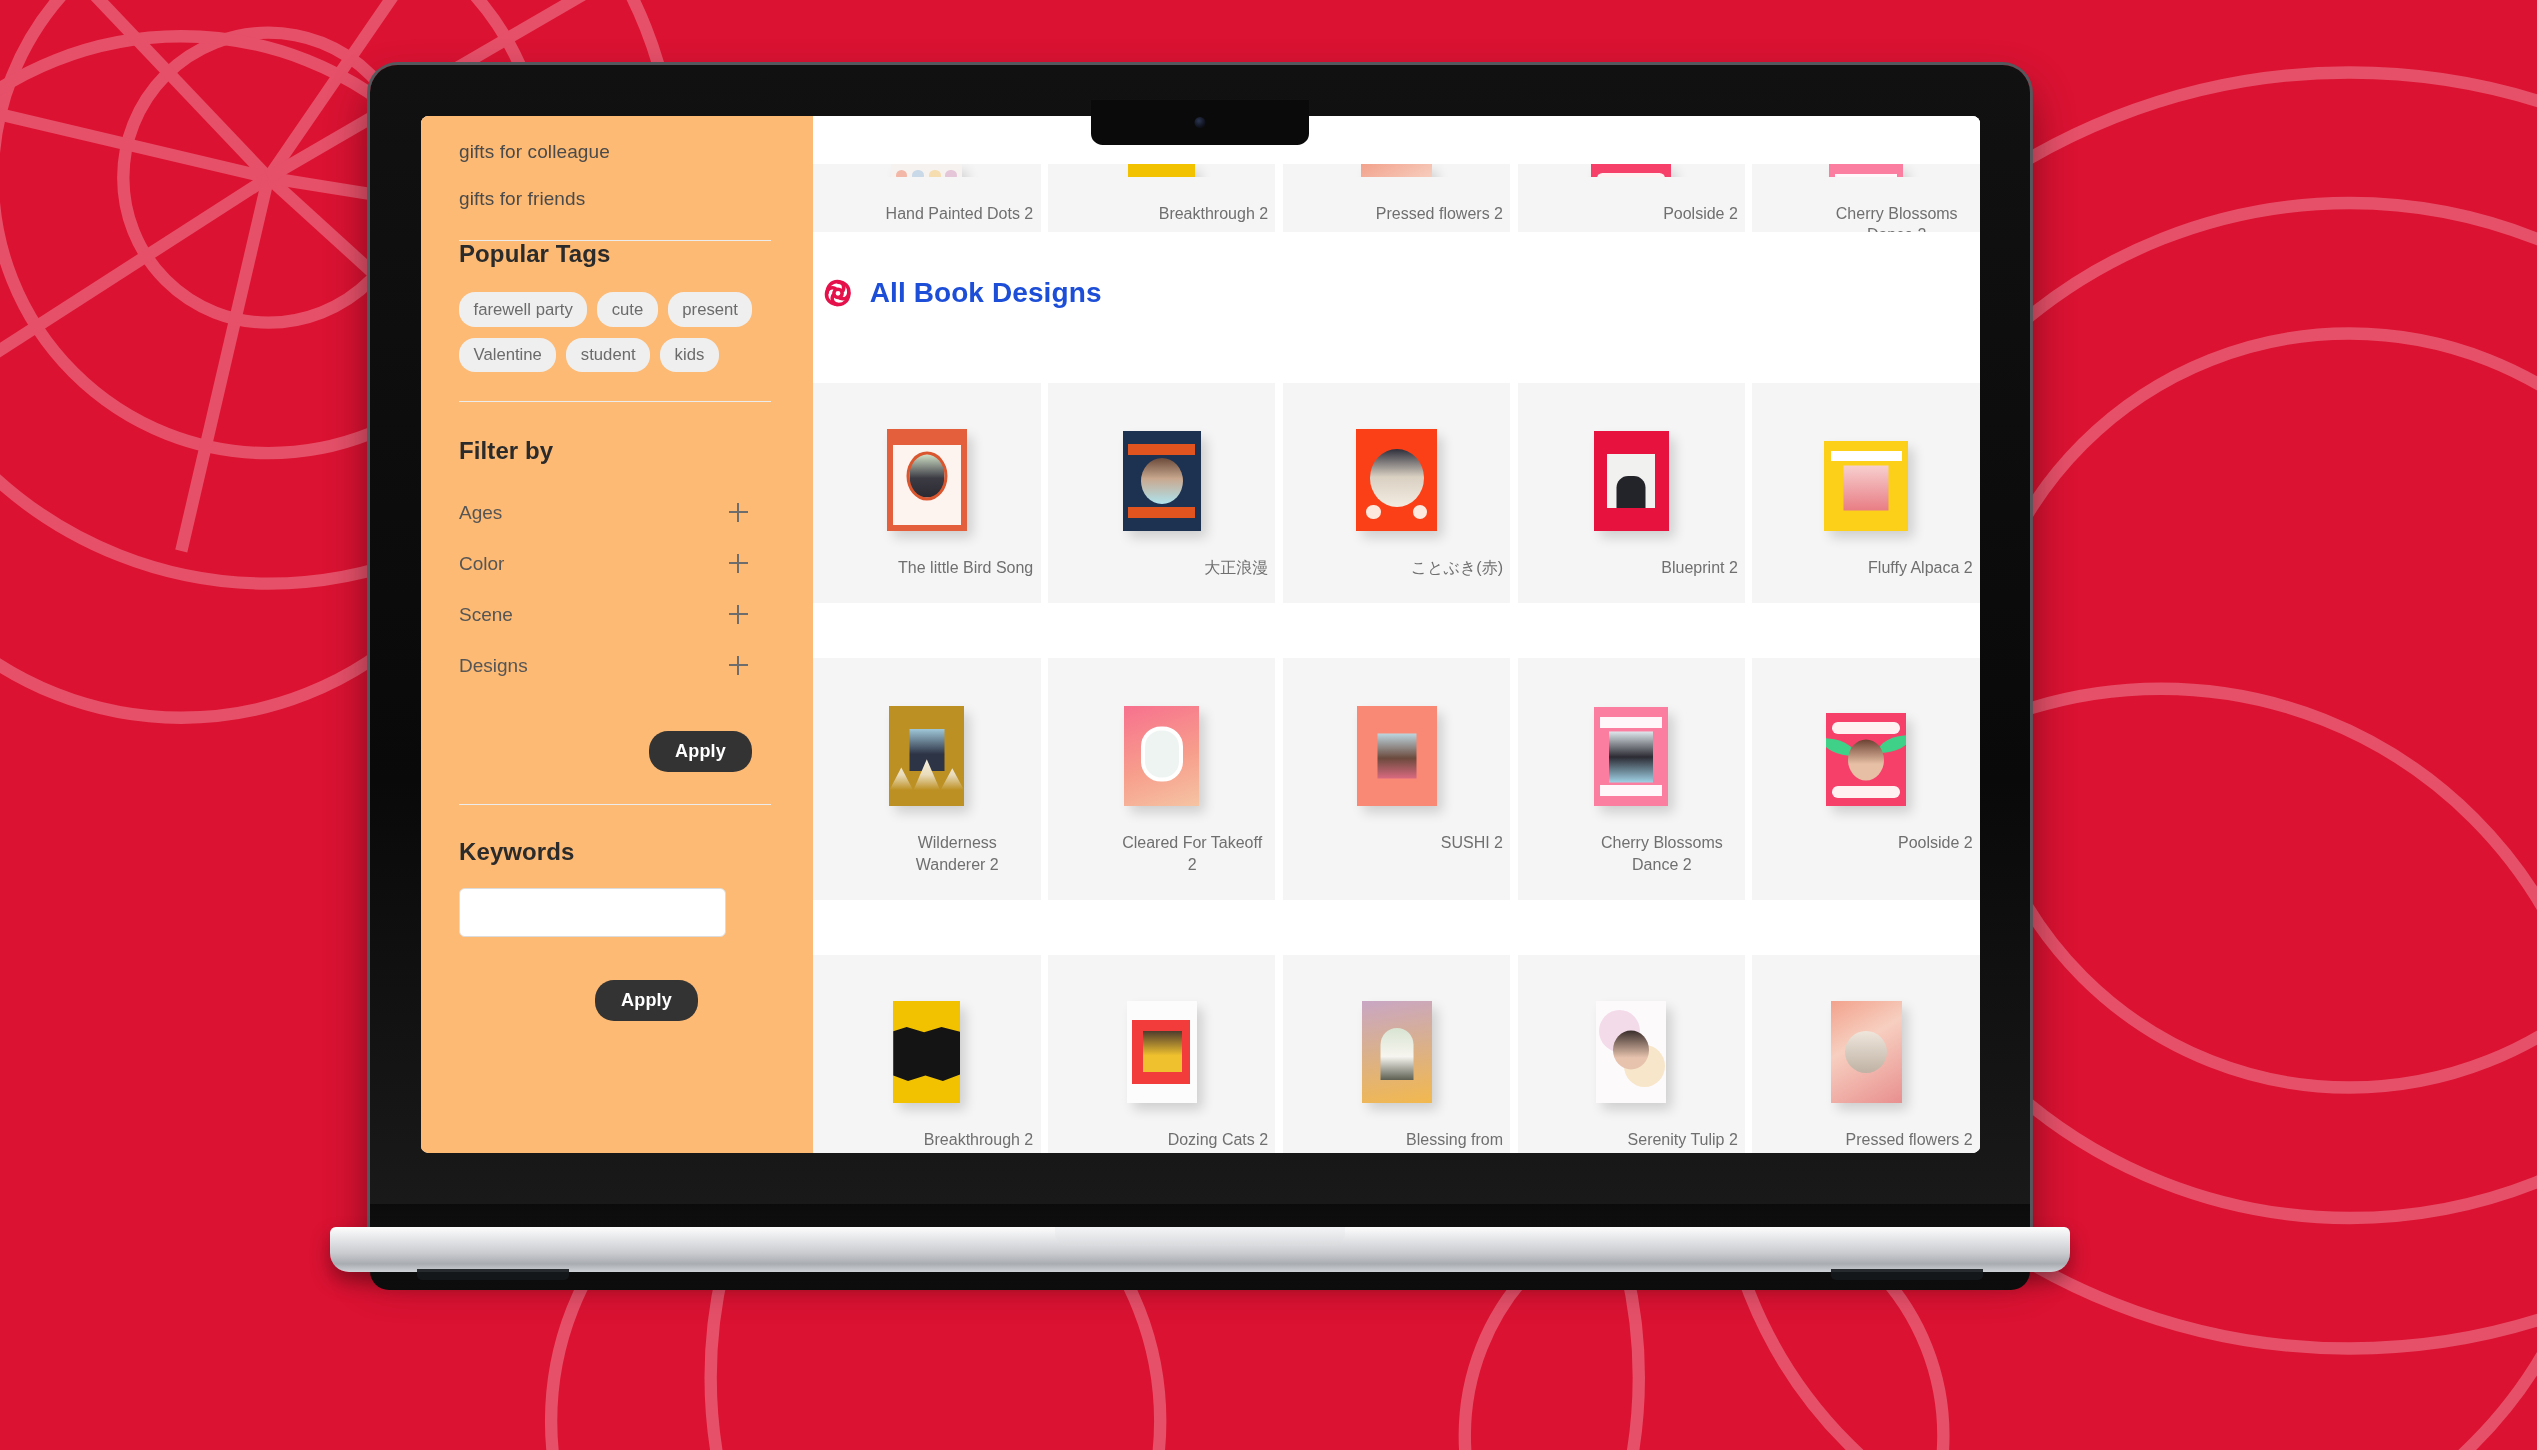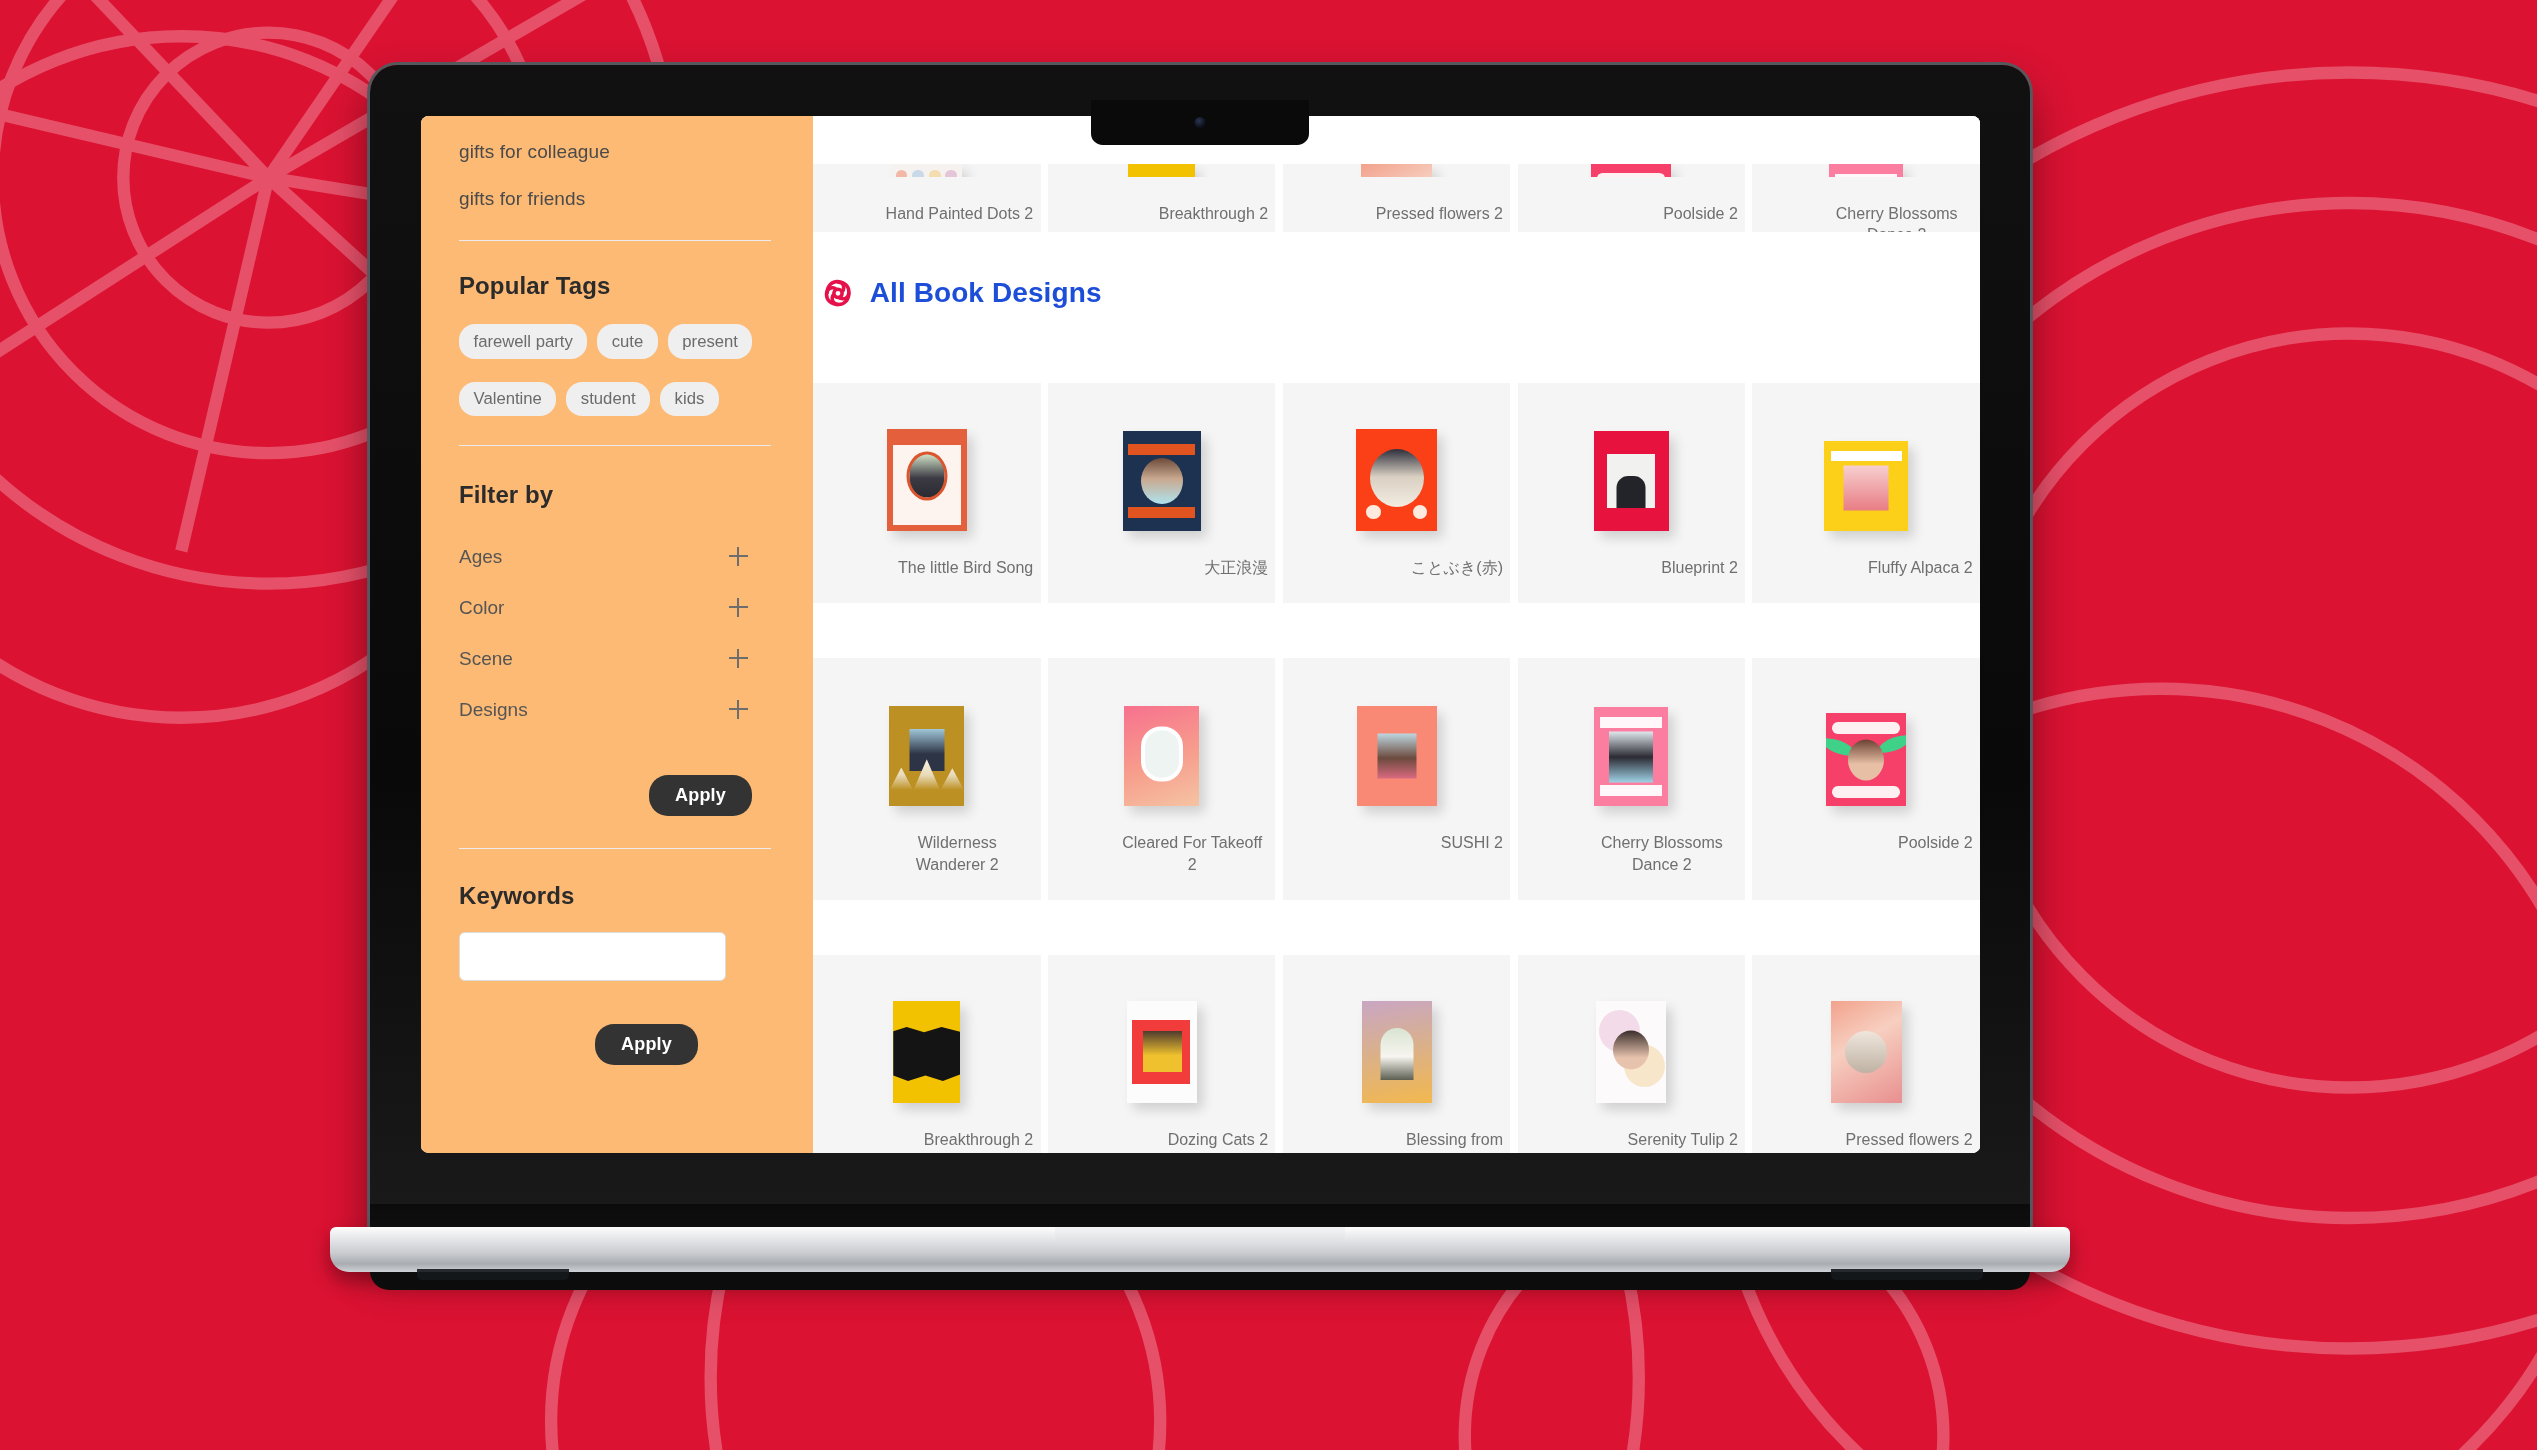--- a/index.html
+++ b/index.html
@@ -71,22 +71,22 @@
   .sidebar { width: 392px; flex: none; padding: 0 42px 0 38px; background: #fdba74; }
   .cat-list { padding-top: 13px; }
   .cat-item {
     font-size: 19px; color: #4a4a4a; padding: 12.3px 0; letter-spacing: 0.1px;
   }
   .divider { height: 0.7px; background: #ececec; margin: 17.4px 0 0 0; }
 
   .blk-title {
     font-size: 24px; font-weight: 700; color: #2b2b2b; letter-spacing: 0.1px;
   }
-  .tags-block { padding-top: 32px; }
-  .tags { display: flex; flex-wrap: wrap; gap: 23px 10px; margin-top: 24px; }
+  .tags-block { }
+  .tags { display: flex; flex-wrap: wrap; gap: 11px 10px; margin-top: 24px; }
   .tag {
     background: #efefef; color: #6b6b6b; font-size: 16.7px;
     padding: 7.3px 14.5px; border-radius: 16px; white-space: nowrap;
   }
 
   .filter-block { padding-top: 35px; }
   .filter-rows { margin-top: 22px; }
   .filter-row {
     display: flex; align-items: center; justify-content: space-between;
     padding: 14.5px 0; padding-right: 23px;

